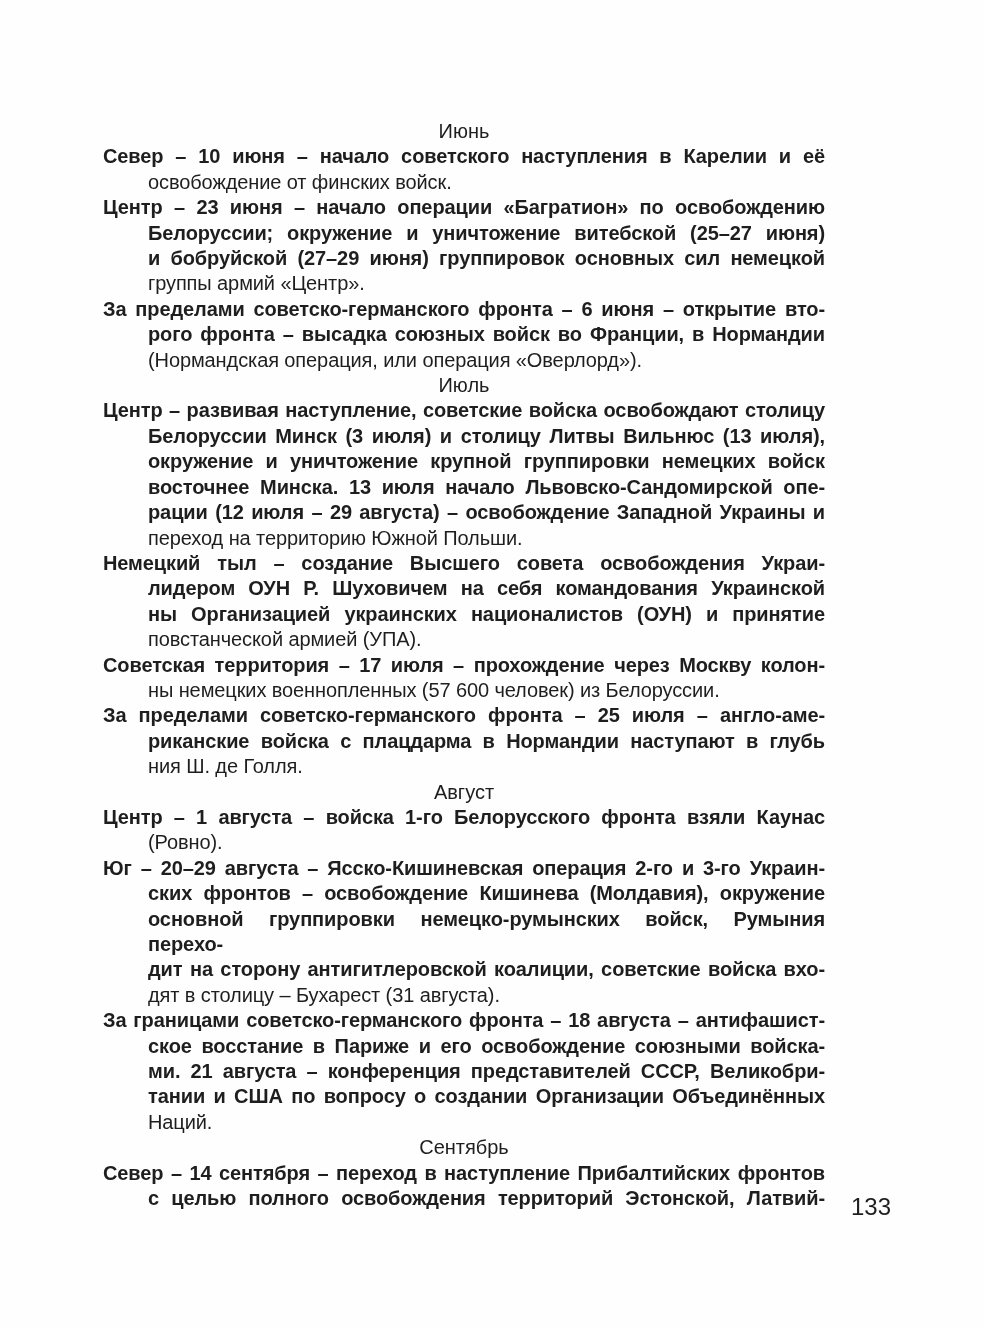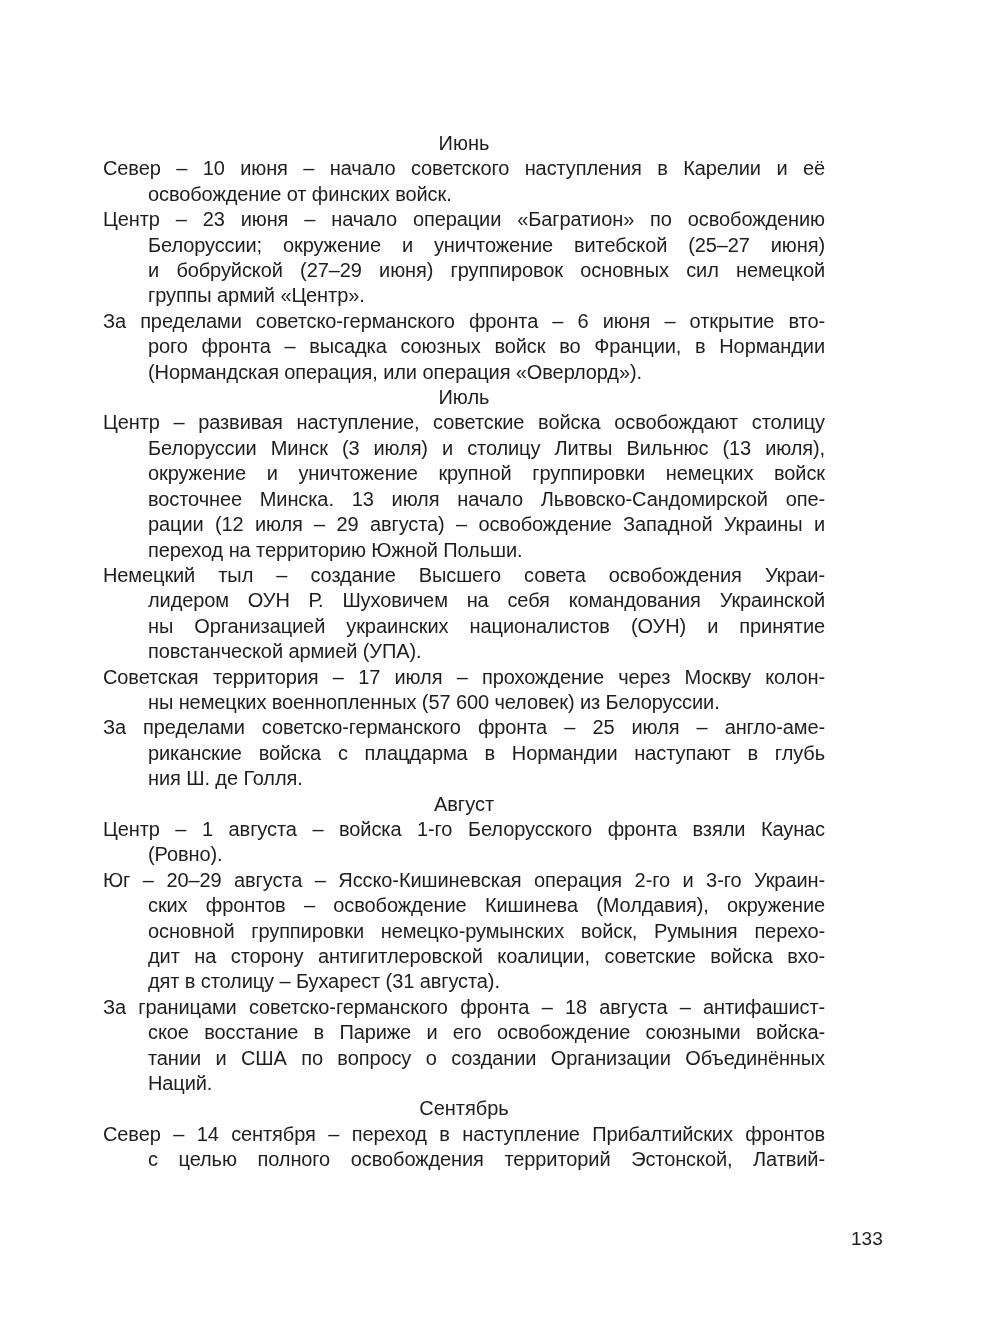--- a/index.html
+++ b/index.html
@@ -26,42 +26,42 @@
     top: 115px;
     width: 722px;
   }
   .heading {
     font-size: 20px;
     line-height: 25.4px;
     text-align: center;
     font-weight: 400;
   }
   .section:first-child .heading {
-    margin-top: 16px;
+    margin-top: 4px;
   }
   .line {
     font-size: 20px;
     line-height: 25.4px;
     letter-spacing: -0.1px;
   }
   .line.cont {
     padding-left: 45px;
   }
   .line.just {
     text-align: justify;
     text-align-last: justify;
     text-justify: inter-word;
+    font-weight: bold;
   }
   .pageno {
     position: absolute;
     left: 851px;
     top: 1194px;
-    font-size: 19px;
+    font-size: 24px;
     line-height: 25.4px;
-    margin-top: 32px;
   }
 </style>
 </head>
 <body>
 
 <div class="page">
   <div class="content">
       <div class="section">
         <div class="heading">Июнь</div>
         <div class="paragraph">
@@ -115,20 +115,21 @@
         <div class="paragraph">
           <div class="line just">Юг – 20–29 августа – Ясско-Кишиневская операция 2-го и 3-го Украин-</div>
           <div class="line cont just">ских фронтов – освобождение Кишинева (Молдавия), окружение</div>
           <div class="line cont just">основной группировки немецко-румынских войск, Румыния перехо-</div>
           <div class="line cont just">дит на сторону антигитлеровской коалиции, советские войска вхо-</div>
           <div class="line cont">дят в столицу – Бухарест (31 августа).</div>
         </div>
         <div class="paragraph">
           <div class="line just">За границами советско-германского фронта – 18 августа – антифашист-</div>
           <div class="line cont just">ское восстание в Париже и его освобождение союзными войска-</div>
+          <div class="line cont just">ми. 21 августа – конференция представителей СССР, Великобри-</div>
           <div class="line cont just">тании и США по вопросу о создании Организации Объединённых</div>
           <div class="line cont">Наций.</div>
         </div>
       </div>
       <div class="section">
         <div class="heading">Сентябрь</div>
         <div class="paragraph">
           <div class="line just">Север – 14 сентября – переход в наступление Прибалтийских фронтов</div>
           <div class="line cont just">с целью полного освобождения территорий Эстонской, Латвий-</div>
         </div>

